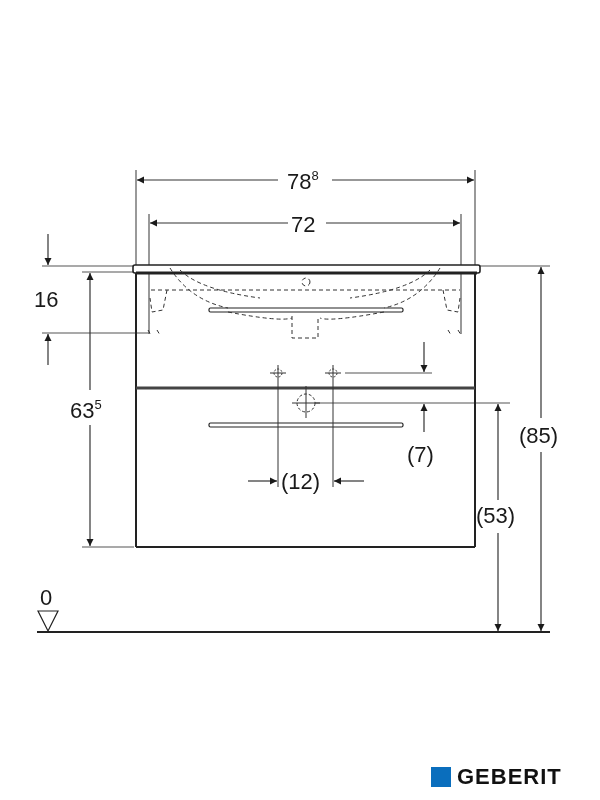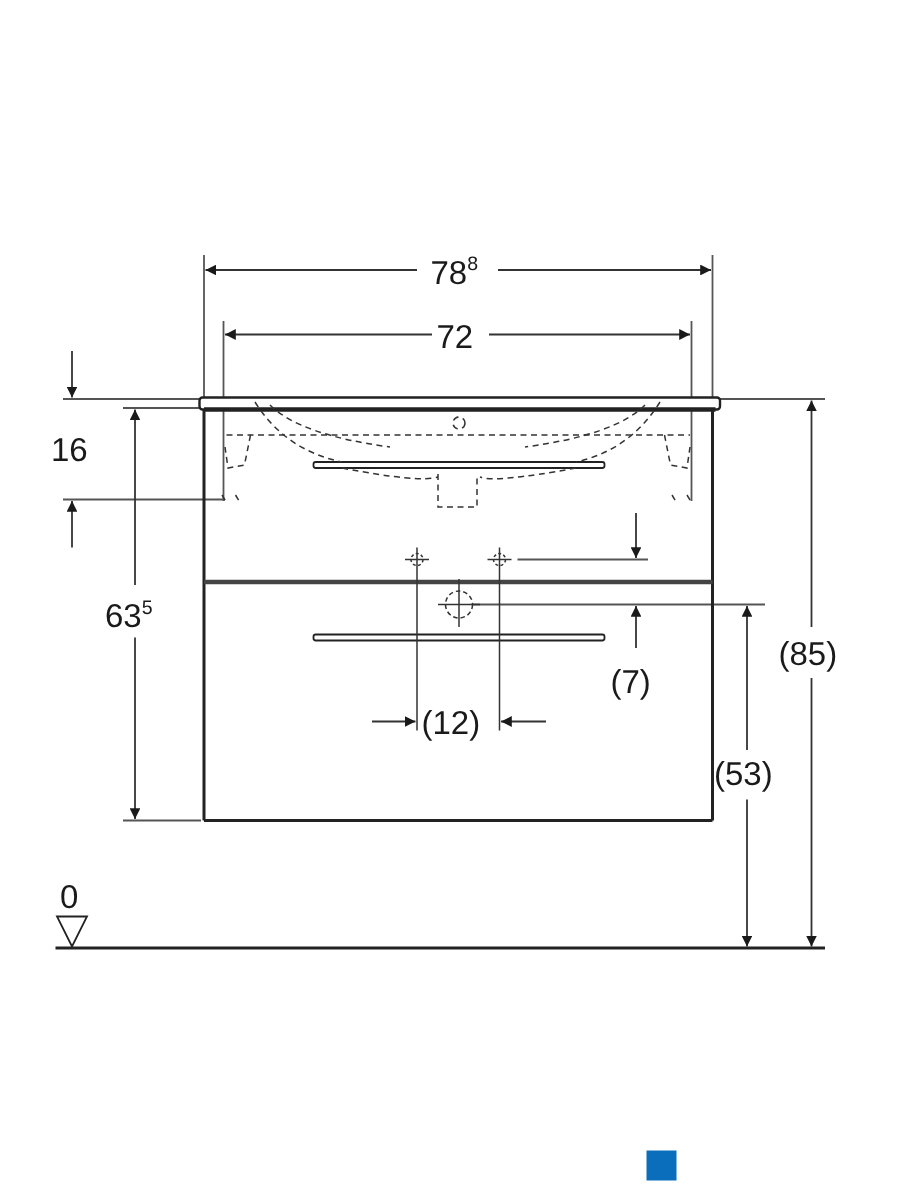--- a/index.html
+++ b/index.html
@@ -134,13 +134,14 @@
 
   <g>
     <line x1="37" y1="632" x2="550" y2="632" stroke="#222" stroke-width="2"></line>
     <path d="M38,611 L58,611 L48,631 z" fill="#fff" stroke="#222" stroke-width="1.2"></path>
     <text class="dim-text" x="40" y="605">0</text>
   </g>
 </svg>
 
 <div class="logo">
   <div class="logo-square"></div>
+  <div class="logo-text">GEBERIT</div>
 </div>
 
 </body></html>

